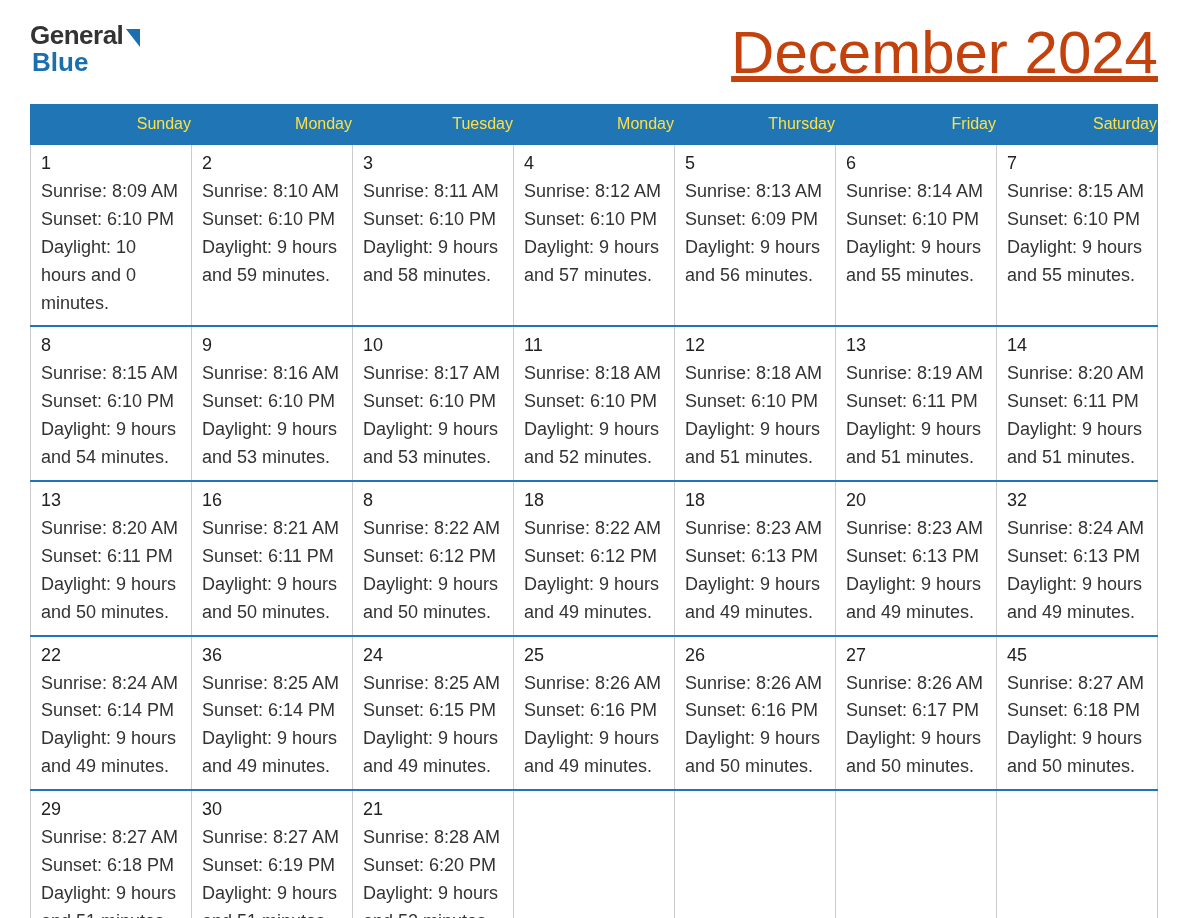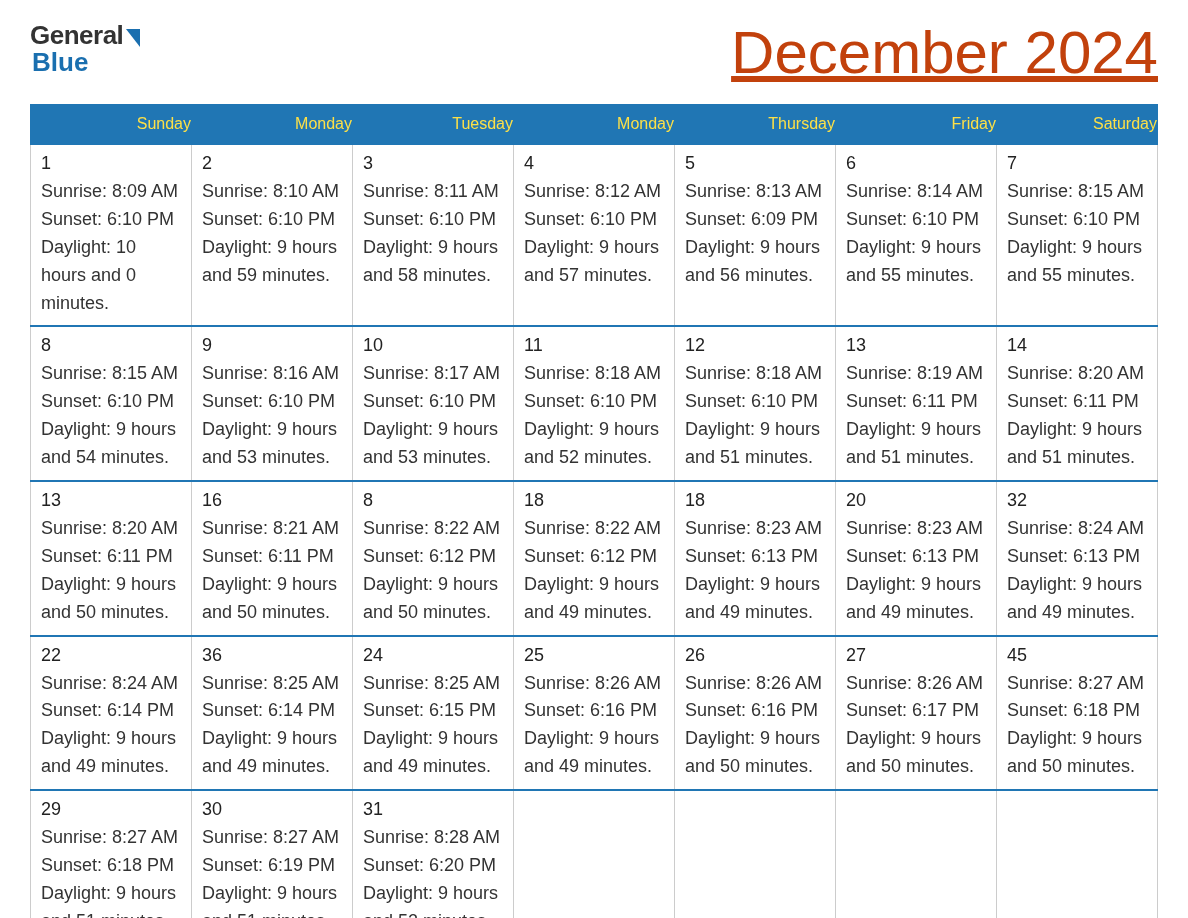--- a/index.html
+++ b/index.html
@@ -265,21 +265,21 @@
       <tr>
         <td>
         <span class="day-num">29</span>
         <span class="day-info">Sunrise: 8:27 AM<br>Sunset: 6:18 PM<br>Daylight: 9 hours and 51 minutes.</span>
       </td>
         <td>
         <span class="day-num">30</span>
         <span class="day-info">Sunrise: 8:27 AM<br>Sunset: 6:19 PM<br>Daylight: 9 hours and 51 minutes.</span>
       </td>
         <td>
-        <span class="day-num">31</span>
+        <span class="day-num">21</span>
         <span class="day-info">Sunrise: 8:28 AM<br>Sunset: 6:20 PM<br>Daylight: 9 hours and 52 minutes.</span>
       </td>
         <td class="empty-cell"></td>
         <td class="empty-cell"></td>
         <td class="empty-cell"></td>
         <td class="empty-cell"></td>
       </tr>
     </tbody>
 </table>
 

